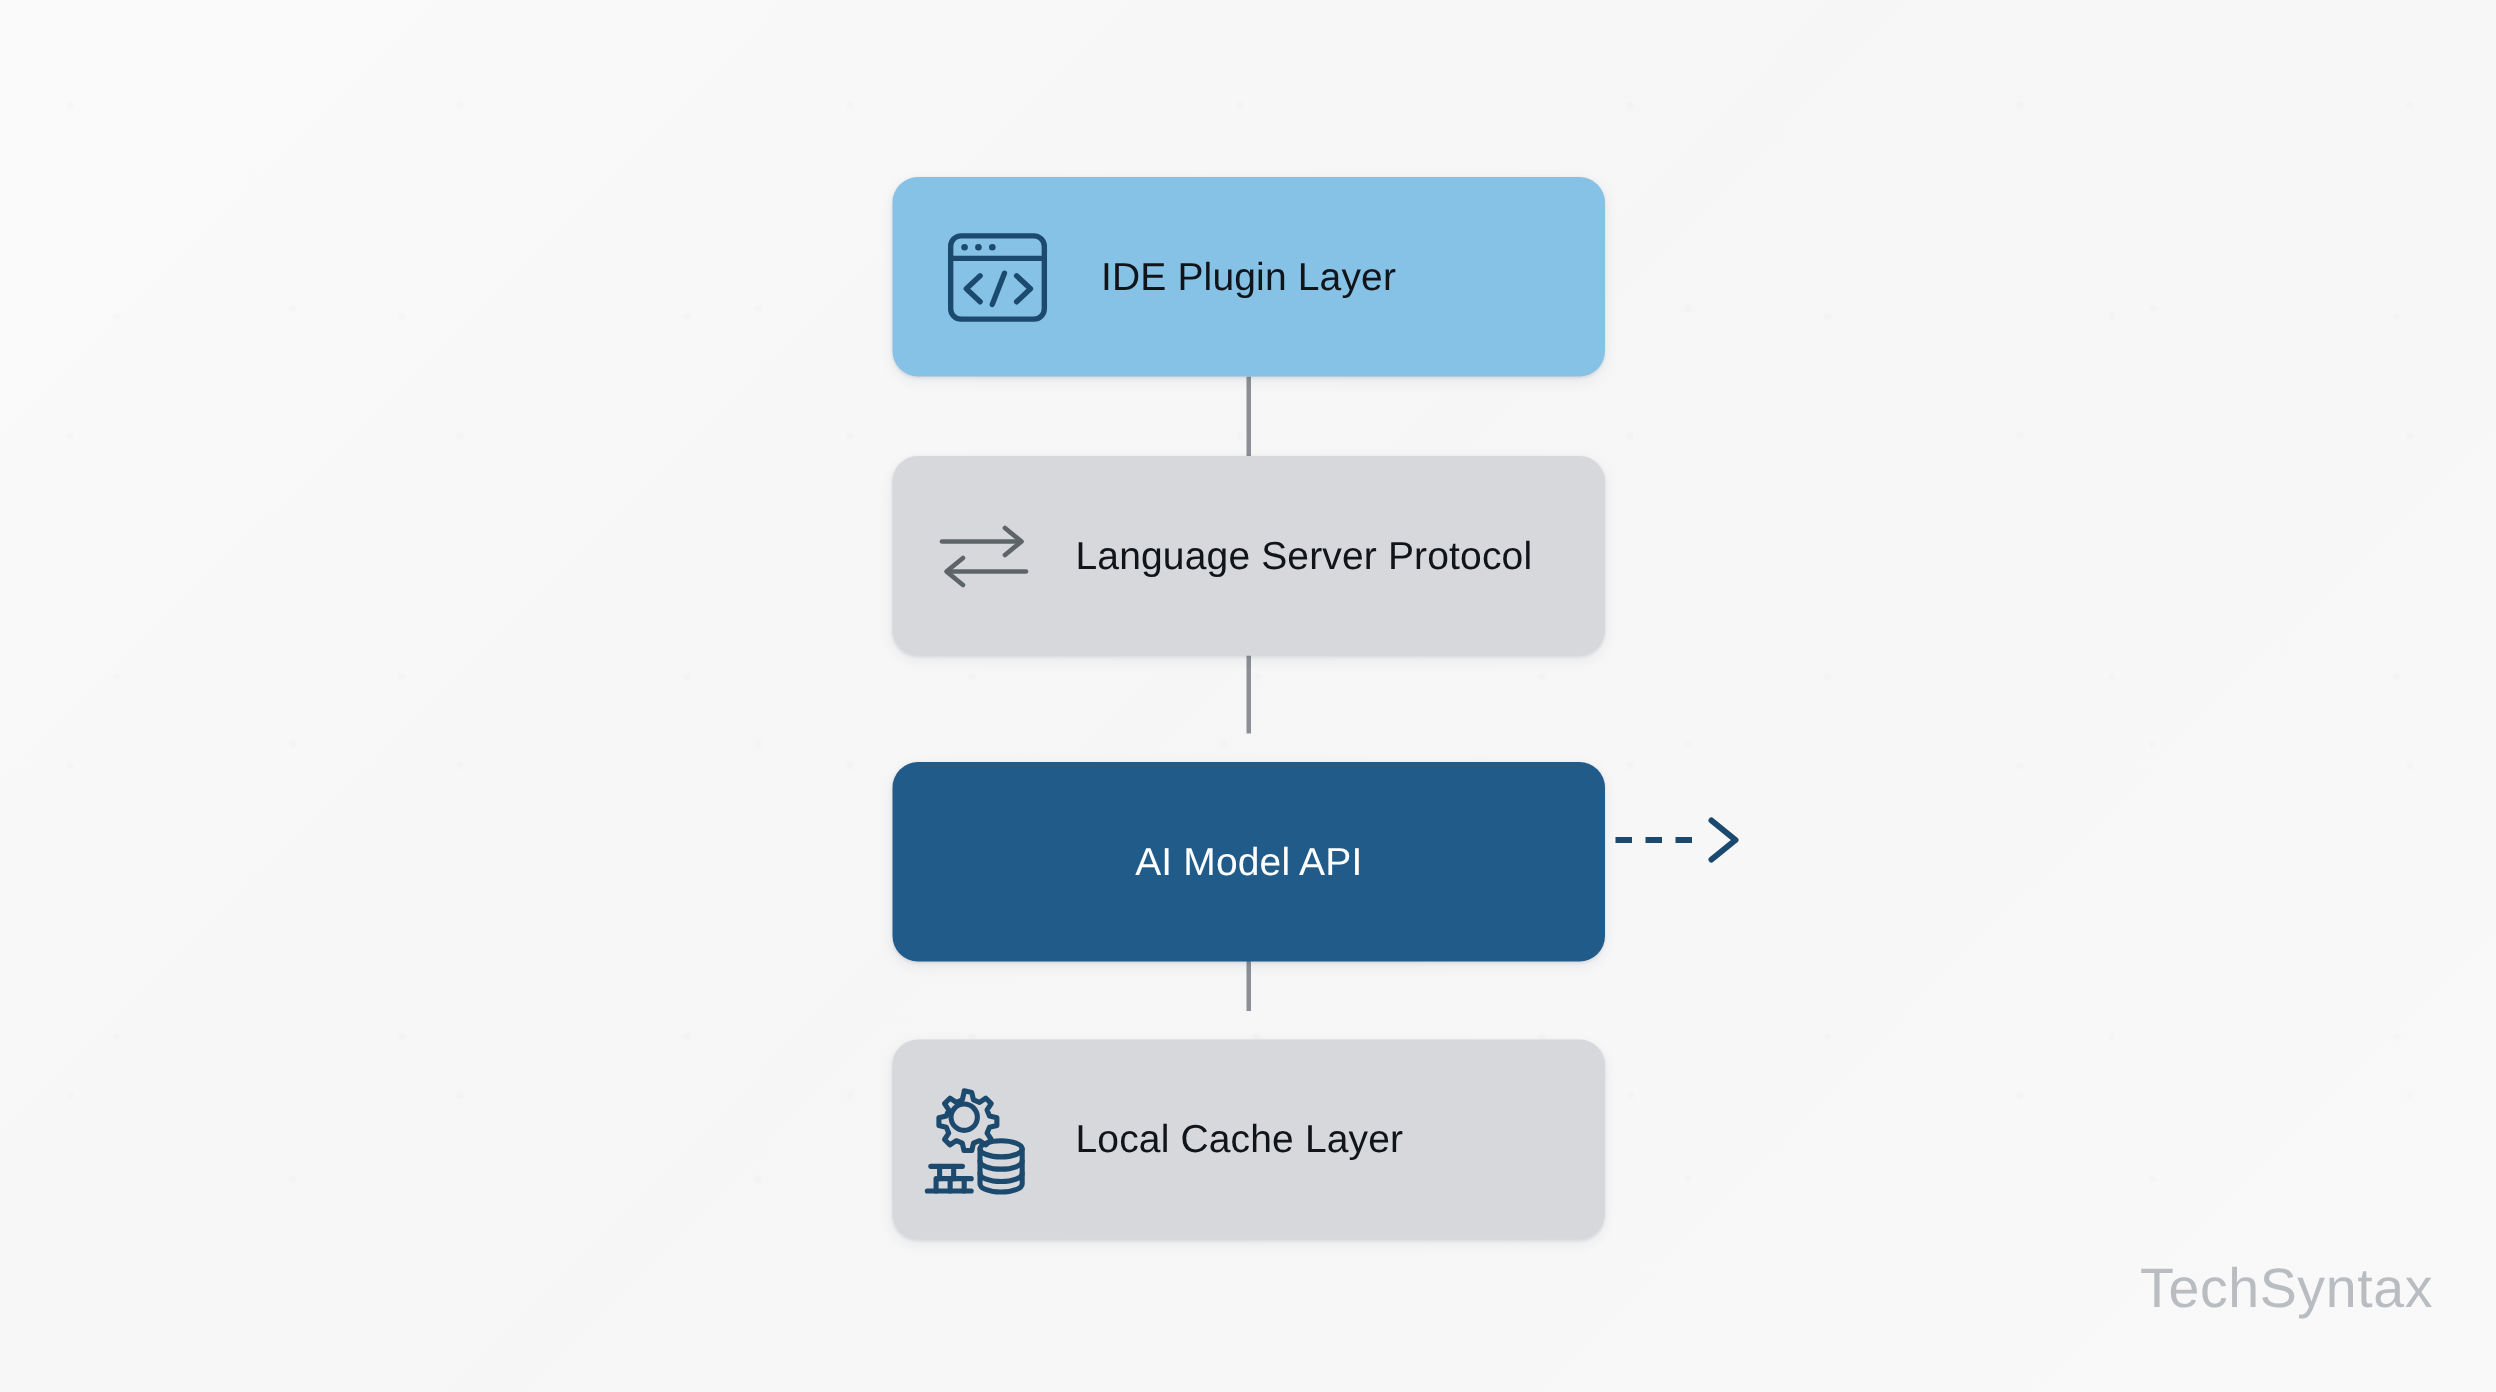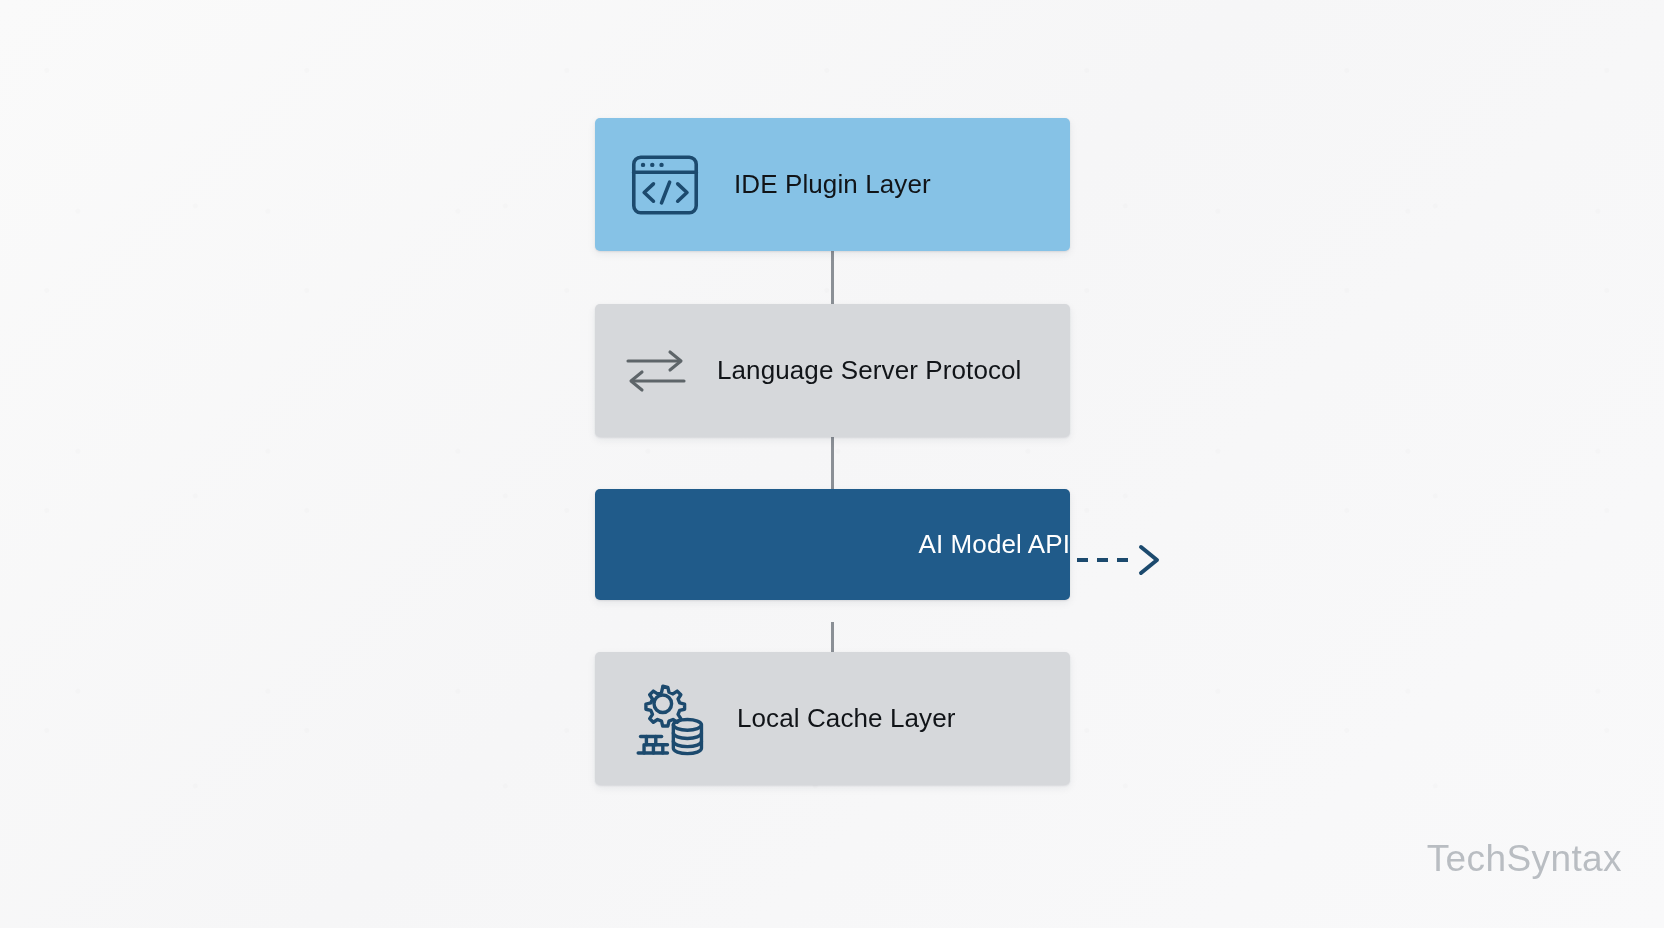--- a/index.html
+++ b/index.html
@@ -32,21 +32,21 @@
   #diagram {
     position: absolute;
     left: 595px;
     top: 118px;
     width: 475px;
   }
 
   .node {
     position: relative;
     width: 475px;
-    border-radius: 5px;
+    border-radius: 17px;
     display: flex;
     align-items: center;
     box-shadow: 0 1px 2px rgba(30,40,60,0.10), 0 3px 9px rgba(30,40,60,0.07);
   }
 
   .node .icon-slot {
     flex: 0 0 auto;
     display: flex;
     align-items: center;
     justify-content: center;
@@ -72,32 +72,32 @@
     height: 133px;
     background: #d6d8db;
     padding-left: 28px;
     margin-top: 53px;
   }
   #node-lsp .icon-slot { width: 66px; height: 60px; }
   #node-lsp .node-label { color: #111418; margin-left: 28px; }
 
   
   #node-api {
-    height: 111px;
+    height: 133px;
     background: #205b8a;
-    margin-top: 52px;
-    justify-content: flex-end;
+    margin-top: 71px;
+    justify-content: center;
   }
   #node-api .node-label { color: #ffffff; }
 
   
   #node-cache {
     height: 133px;
     background: #d6d8db;
-    padding-left: 36px;
+    padding-left: 16px;
     margin-top: 52px;
   }
   #node-cache .icon-slot { width: 80px; height: 82px; }
   #node-cache .node-label { color: #111418; margin-left: 26px; }
 
   
   .connector {
     position: absolute;
     left: 236px;           
     width: 3px;

